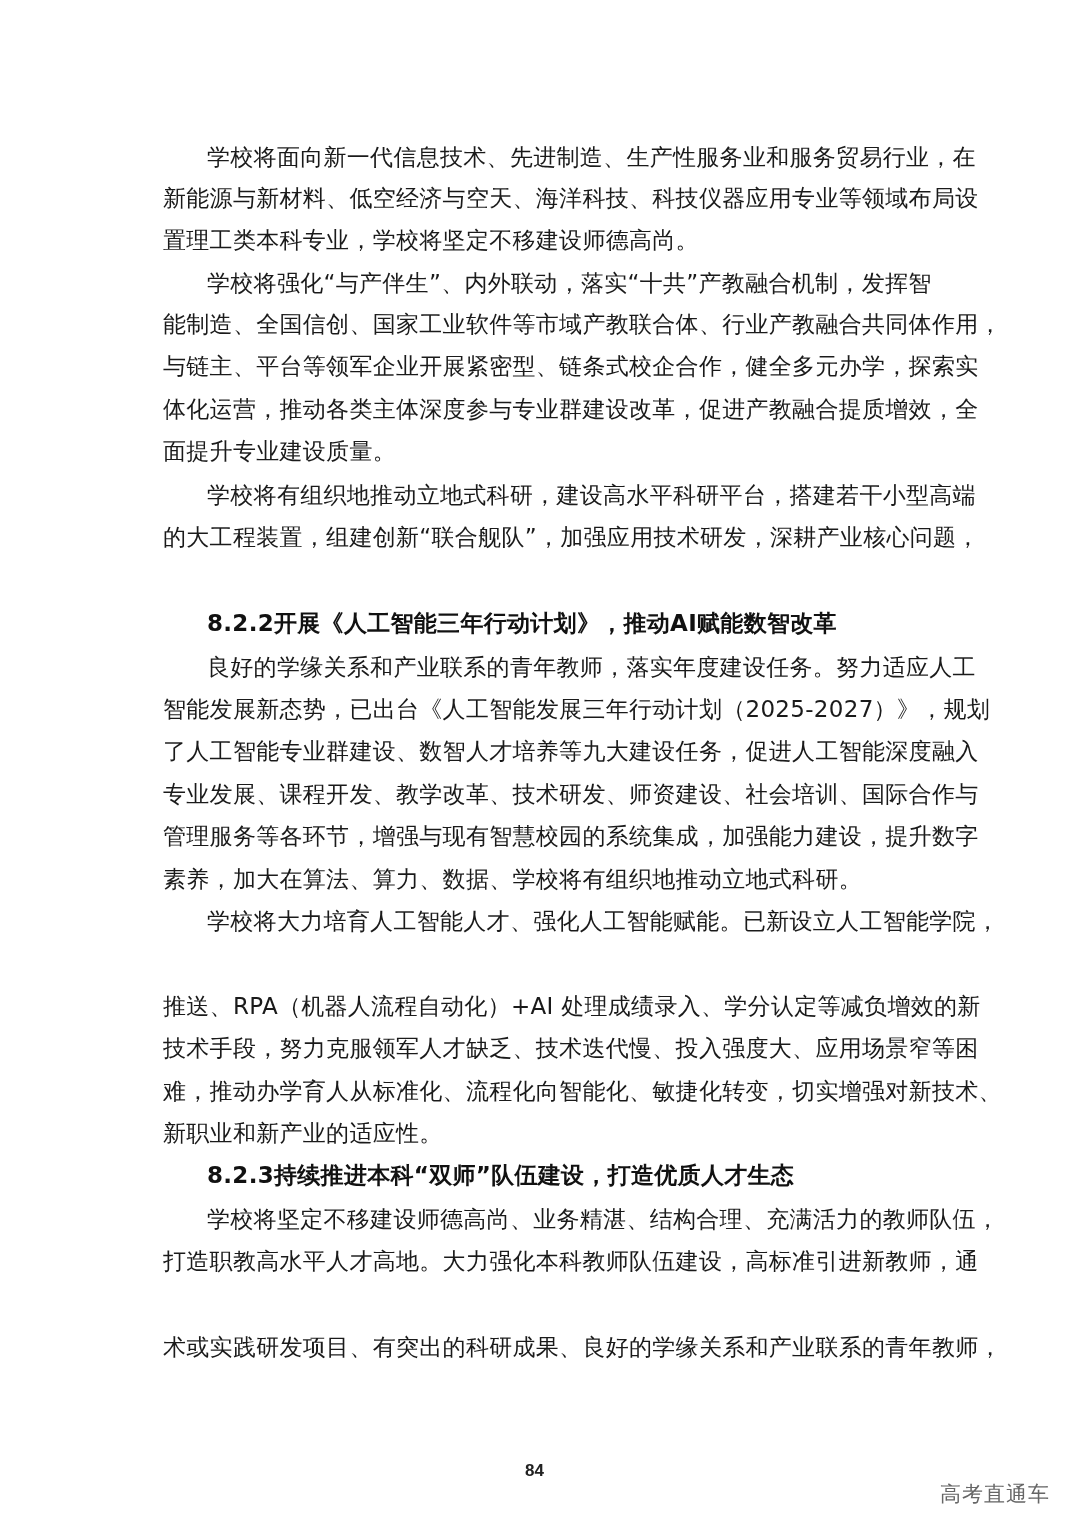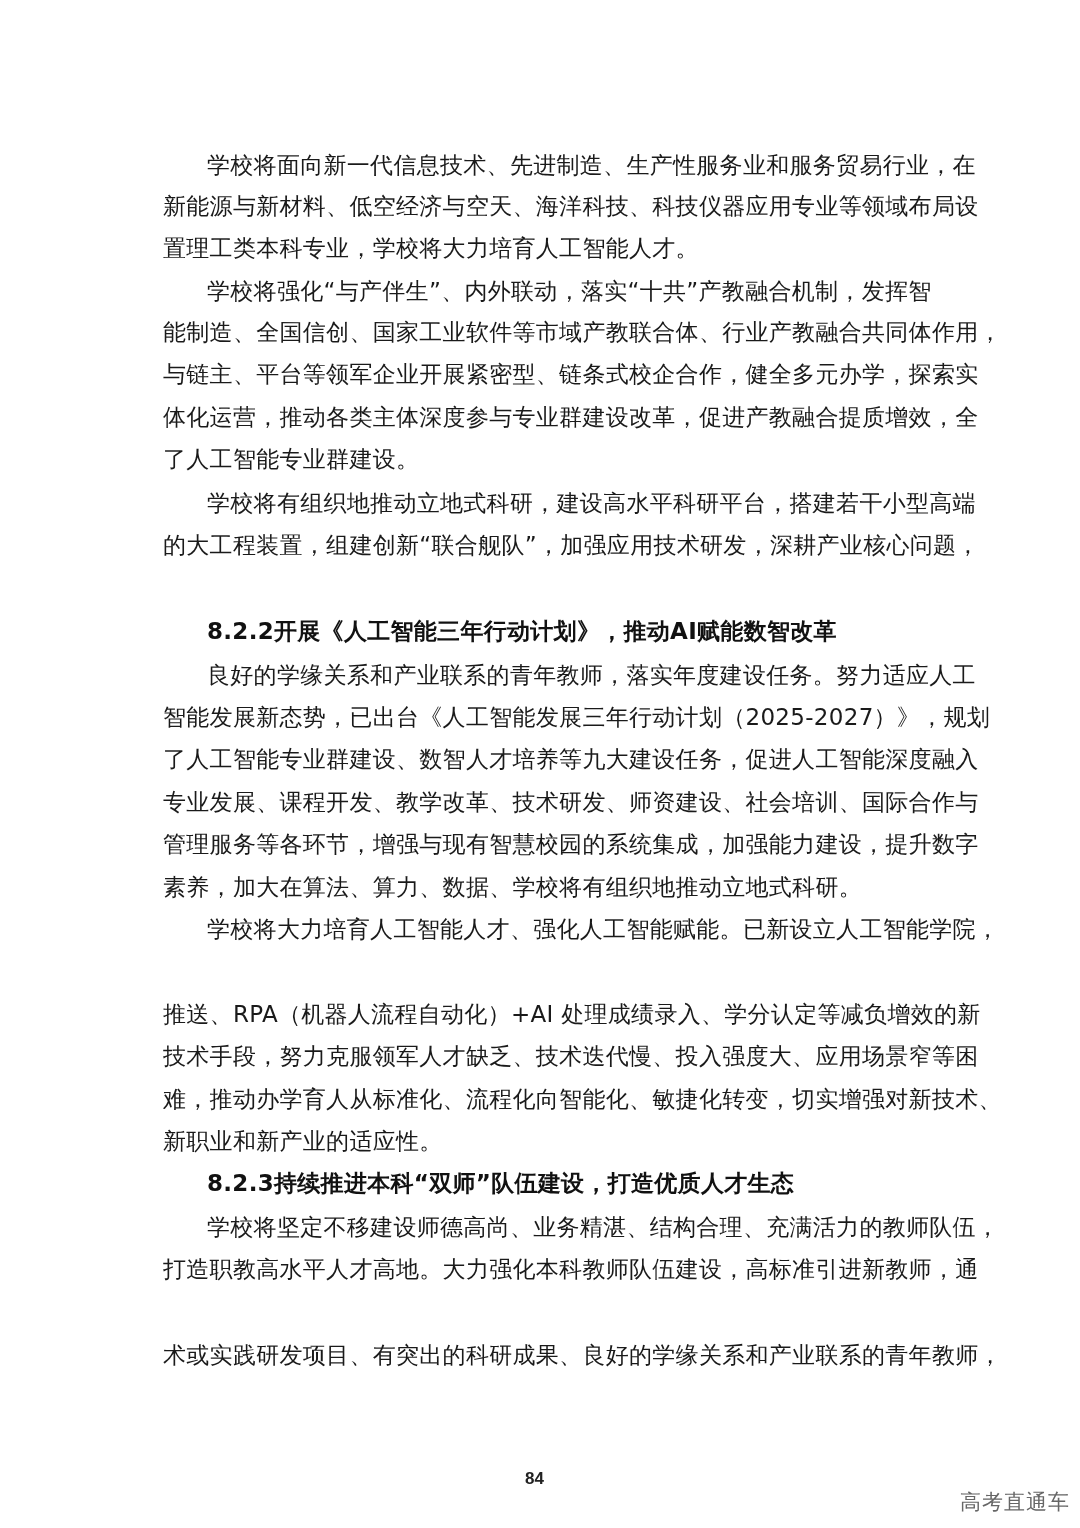--- a/index.html
+++ b/index.html
@@ -1,42 +1,42 @@
 <!DOCTYPE html>
 <html><head>
 <meta charset="utf-8">
 <style>
   html, body { margin:0; padding:0; background:#ffffff; }
   body { width:1080px; height:1528px; position:relative; overflow:hidden;
          font-family:"DejaVu Sans","Liberation Sans",sans-serif; color:#1a1a1a; }
-  .page { position:absolute; left:0; top:12px; width:1080px; height:1112px; }
+  .page { position:absolute; left:0; top:4px; width:1080px; height:1112px; }
   .line { position:absolute; left:163px; width:755px; height:36px; font-size:23px;
           line-height:36px; white-space:nowrap; letter-spacing:0.3px; text-align:justify; text-align-last:justify; }
   .line.indent { left:207px; width:711px; }
   .line.last { text-align-last:left; }
   .line.heading { font-weight:bold; left:207px; width:600px; text-align-last:left; color:#111; }
   .page-num { position:absolute; left:525px; top:1457px; font-family:"Liberation Sans",sans-serif;
               font-size:17px; font-weight:bold; color:#222; }
   .watermark { position:absolute; left:940px; top:1476px; font-size:21px; color:#666;
-               font-family:"DejaVu Sans",sans-serif; letter-spacing:1px;margin-left:20px; }
+               font-family:"DejaVu Sans",sans-serif; letter-spacing:1px; }
 </style>
 </head>
 <body>
 
 <div class="page">
 
   <div class="line indent" style="top:135px">学校将面向新一代信息技术、先进制造、生产性服务业和服务贸易行业，在</div>
   <div class="line" style="top:176px">新能源与新材料、低空经济与空天、海洋科技、科技仪器应用专业等领域布局设</div>
-  <div class="line last" style="top:218px">置理工类本科专业，学校将大力培育人工智能人才。</div>
+  <div class="line last" style="top:218px">置理工类本科专业，学校将坚定不移建设师德高尚。</div>
 
   <div class="line indent" style="top:261px">学校将强化“与产伴生”、内外联动，落实“十共”产教融合机制，发挥智</div>
   <div class="line" style="top:302px">能制造、全国信创、国家工业软件等市域产教联合体、行业产教融合共同体作用，</div>
   <div class="line" style="top:344px">与链主、平台等领军企业开展紧密型、链条式校企合作，健全多元办学，探索实</div>
   <div class="line" style="top:387px">体化运营，推动各类主体深度参与专业群建设改革，促进产教融合提质增效，全</div>
-  <div class="line last" style="top:429px">了人工智能专业群建设。</div>
+  <div class="line last" style="top:429px">面提升专业建设质量。</div>
 
   <div class="line indent" style="top:473px">学校将有组织地推动立地式科研，建设高水平科研平台，搭建若干小型高端</div>
   <div class="line" style="top:515px">的大工程装置，组建创新“联合舰队”，加强应用技术研发，深耕产业核心问题，</div>
 
   <div class="line heading" style="top:601px">8.2.2开展《人工智能三年行动计划》，推动AI赋能数智改革</div>
 
   <div class="line indent" style="top:645px">良好的学缘关系和产业联系的青年教师，落实年度建设任务。努力适应人工</div>
   <div class="line" style="top:687px">智能发展新态势，已出台《人工智能发展三年行动计划（2025-2027）》，规划</div>
   <div class="line" style="top:729px">了人工智能专业群建设、数智人才培养等九大建设任务，促进人工智能深度融入</div>
   <div class="line" style="top:772px">专业发展、课程开发、教学改革、技术研发、师资建设、社会培训、国际合作与</div>

